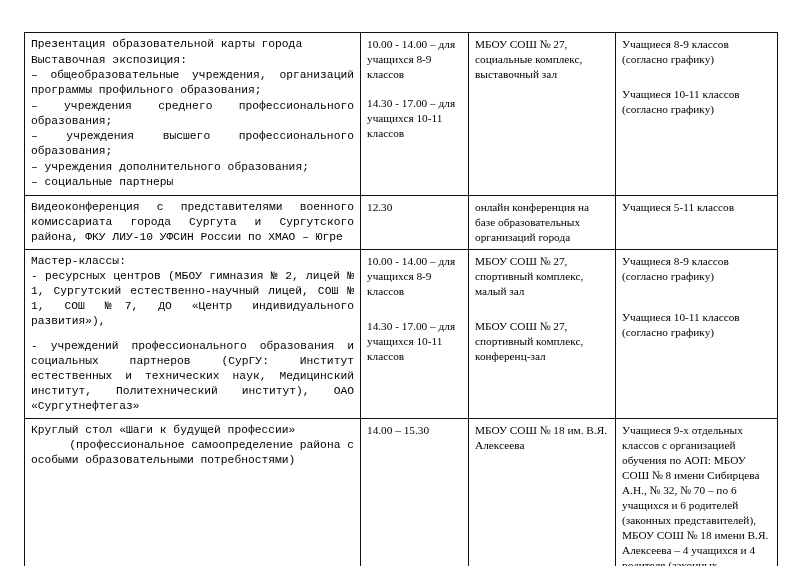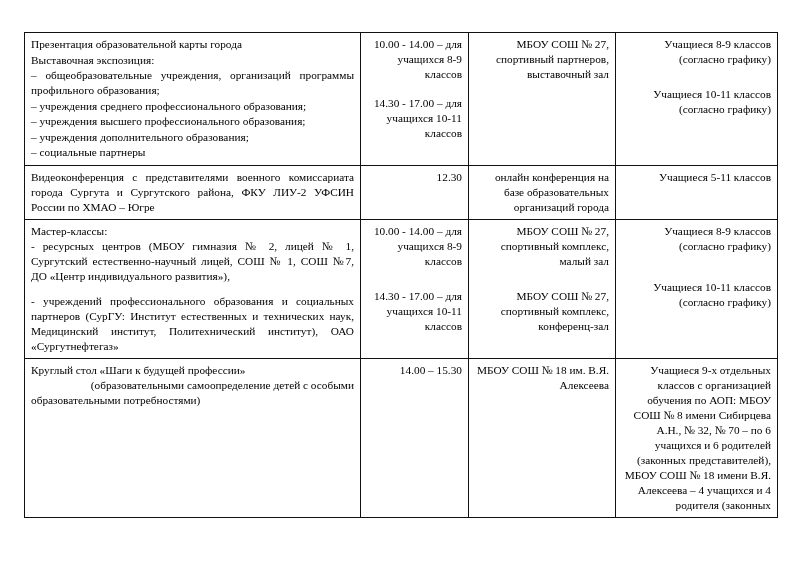--- a/index.html
+++ b/index.html
@@ -38,23 +38,24 @@
   }
   col.c1 { width: 336px; }
   col.c2 { width: 108px; }
   col.c3 { width: 147px; }
   col.c4 { width: 162px; }
 
   td.activity {
     text-align: justify;
     text-align-last: left;
     hyphens: none;
+    font-family: Liberation Mono, monospace;
   }
   td.center {
-    text-align: right;
+    text-align: left;
     margin-top: 40px;
   }
   .blk {
     margin: 0;
   }
   .gap-lg { height: 20px; }
   .gap-md { height: 14px; }
   .gap-sm { height: 9px; }
   .gap-xs { height: 6px; }
   .line { margin: 0; }
@@ -85,32 +86,32 @@
           <p class="line p-tight">– учреждения высшего профессионального образования;</p>
           <p class="line p-tight">– учреждения дополнительного образования;</p>
           <p class="line p-tight">– социальные партнеры</p>
         </td>
         <td class="center">
           <p class="blk">10.00 - 14.00 – для учащихся 8-9 классов</p>
           <div class="gap-md"></div>
           <p class="blk">14.30 - 17.00 – для учащихся 10-11 классов</p>
         </td>
         <td class="center">
-          <p class="blk">МБОУ СОШ № 27, спортивный партнеров, выставочный зал</p>
+          <p class="blk">МБОУ СОШ № 27, социальные комплекс, выставочный зал</p>
         </td>
         <td class="center">
           <p class="blk">Учащиеся 8-9 классов (согласно графику)</p>
           <div class="gap-lg"></div>
           <p class="blk">Учащиеся 10-11 классов (согласно графику)</p>
         </td>
       </tr>
 
       <tr>
         <td class="activity">
-          <p class="line" style="text-align:justify;text-align-last:left;">Видеоконференция с представителями военного комиссариата города Сургута и Сургутского района, ФКУ ЛИУ-2 УФСИН России по ХМАО – Югре</p>
+          <p class="line" style="text-align:justify;text-align-last:left;">Видеоконференция с представителями военного комиссариата города Сургута и Сургутского района, ФКУ ЛИУ-10 УФСИН России по ХМАО – Югре</p>
         </td>
         <td class="center">
           <p class="blk">12.30</p>
         </td>
         <td class="center">
           <p class="blk">онлайн конференция на базе образовательных организаций города</p>
         </td>
         <td class="center">
           <p class="blk">Учащиеся 5-11 классов</p>
         </td>
@@ -137,21 +138,21 @@
           <p class="blk">Учащиеся 8-9 классов (согласно графику)</p>
           <div class="gap-lg"></div>
           <div class="gap-xs"></div>
           <p class="blk">Учащиеся 10-11 классов (согласно графику)</p>
         </td>
       </tr>
 
       <tr>
         <td class="activity" style="text-align:right;">
           <p class="line p-tight">Круглый стол «Шаги к будущей профессии»</p>
-          <p class="line">(образовательными самоопределение детей с особыми образовательными потребностями)</p>
+          <p class="line">(профессиональное самоопределение района с особыми образовательными потребностями)</p>
         </td>
         <td class="center">
           <p class="blk">14.00 – 15.30</p>
         </td>
         <td class="center">
           <p class="blk">МБОУ СОШ № 18 им. В.Я. Алексеева</p>
         </td>
         <td class="center">
           <p class="blk">Учащиеся 9-х отдельных классов с организацией обучения по АОП: МБОУ СОШ № 8 имени Сибирцева А.Н., № 32, № 70 – по 6 учащихся и 6 родителей (законных представителей), МБОУ СОШ № 18 имени В.Я. Алексеева – 4 учащихся и 4 родителя (законных</p>
         </td>

